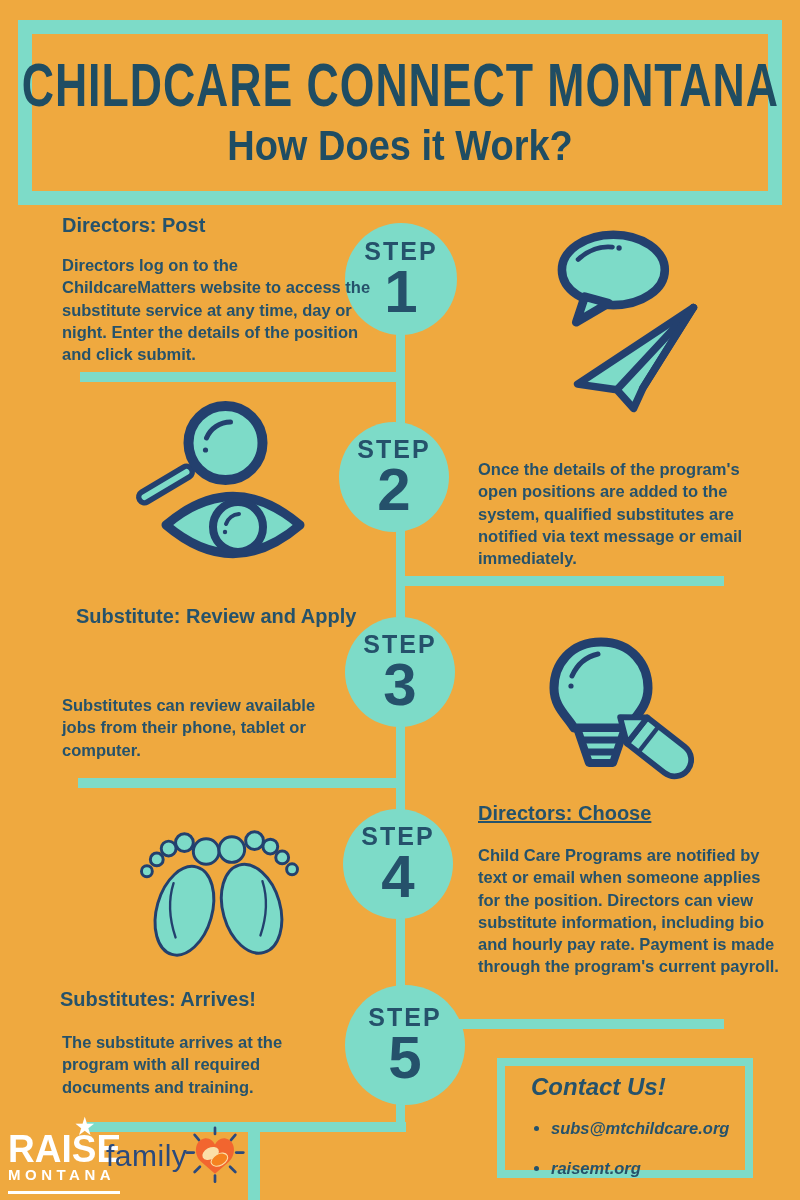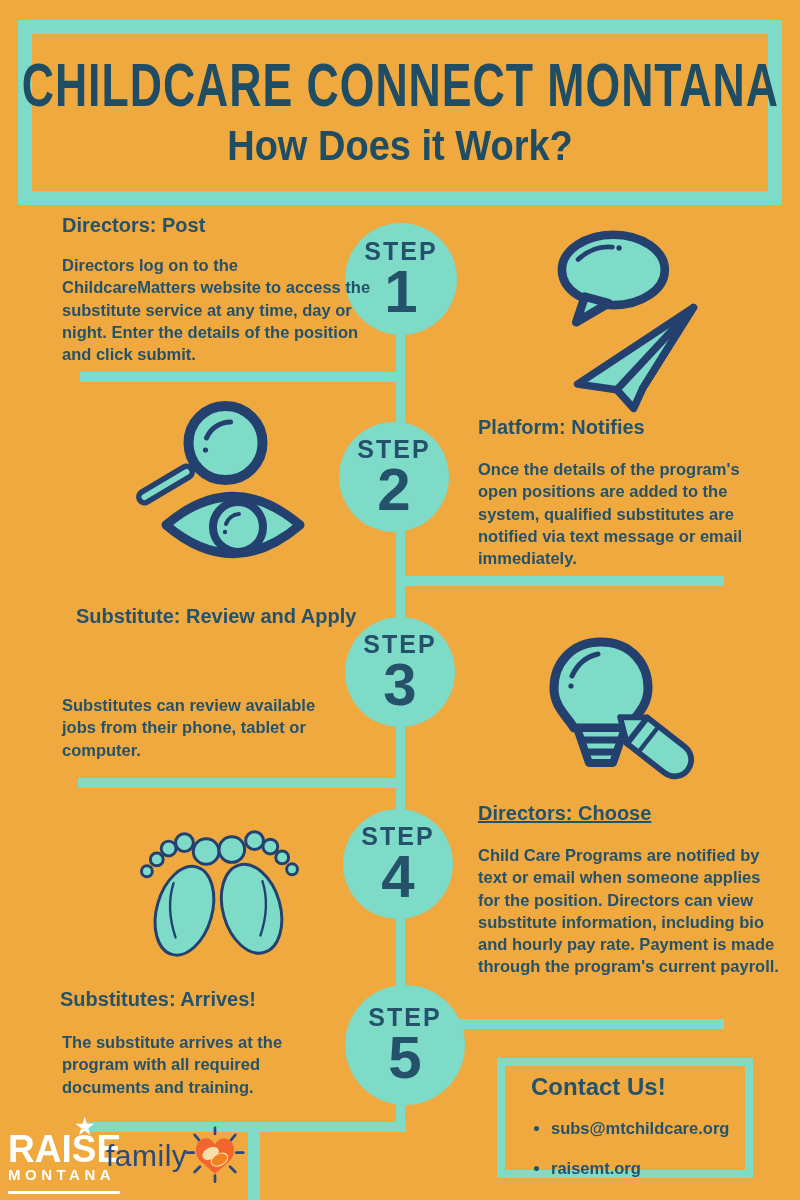--- a/index.html
+++ b/index.html
@@ -33,21 +33,21 @@
   .step-word{font-size:25px; font-weight:800; letter-spacing:2px; line-height:1;}
   .step-num{font-size:60px; font-weight:800; line-height:0.92;}
   
   .sec-heading{position:absolute; font-size:20px; font-weight:800; color:#25526B; line-height:1.35;}
   .sec-body{position:absolute; font-size:16.5px; font-weight:700; color:#25526B; line-height:1.35;}
   .icon{position:absolute;}
   .icon svg{display:block; width:100%; height:100%;}
   
   .contact-box{
     position:absolute; left:497px; top:1058px; width:256px; height:120px;
-    border:8px solid #7DDBC8; box-sizing:border-box; background:#EFA93F;
+    border:8px solid #7DDBC8; box-sizing:border-box; background:#EFA93F;font-style:italic;
   }
   .contact-title{margin:7px 0 0 26px; font-size:24px; font-weight:800; color:#25526B;}
   .contact-list{margin:3px 0 0 0; padding-left:46px; color:#25526B;}
   .contact-list li{font-size:16.5px; font-weight:800; line-height:1.45;margin-top:16px;}
   
   .raise-logo{position:absolute; left:8px; top:1130px; width:125px; color:#FFFFFF;}
   .raise-line1{position:relative; font-size:37px; font-weight:800; letter-spacing:0px; line-height:1; transform:scaleY(1.05);}
   .raise-star{position:absolute; left:66px; top:-14px; font-size:24px; color:#FFFFFF;}
   .raise-line2{font-size:15px; font-weight:800; letter-spacing:4.5px; line-height:1; }
   .raise-underline{width:112px; height:3px; background:#FFFFFF; margin-top:9px;}
@@ -132,21 +132,20 @@
   </div>
   <div class="icon" style="left:158px; top:482px; width:150px; height:85px;">
     <svg viewBox="0 0 150 85">
       <path d="M8 43 Q75 -14 142 43 Q75 100 8 43 Z" fill="#7DDBC8" stroke="#23406E" stroke-width="9" stroke-linejoin="round"></path>
       <circle cx="80" cy="45" r="25" fill="#7DDBC8" stroke="#23406E" stroke-width="8"></circle>
       <path d="M68 42 a15 15 0 0 1 13 -10" fill="none" stroke="#23406E" stroke-width="4" stroke-linecap="round"></path>
       <circle cx="67" cy="50" r="2.2" fill="#23406E"></circle>
     </svg>
   </div>
 
-  <div class="sec-heading" style="left:478px; top:414px;">Platform: Notifies</div>
   <div class="sec-body" style="left:478px; top:458px; width:295px;">Once the details of the program's open positions are added to the system, qualified substitutes are notified via text message or email immediately.</div>
 
   <div class="sec-heading" style="left:76px; top:603px; width:310px;">Substitute: Review and Apply</div>
   <div class="sec-body" style="left:62px; top:694px; width:290px;">Substitutes can review available jobs from their phone, tablet or computer.</div>
 
   <div class="icon" style="left:536px; top:636px; width:130px; height:132px;">
     <svg viewBox="0 0 130 132">
       <path d="M65 6 C96 6 112 29 112 52 C112 71 99 80 92 92 L38 92 C31 80 18 71 18 52 C18 29 34 6 65 6 Z" fill="#7DDBC8" stroke="#23406E" stroke-width="9" stroke-linejoin="round"></path>
       <polygon points="41,92 89,92 77,127 53,127" fill="#7DDBC8" stroke="#23406E" stroke-width="8" stroke-linejoin="round"></polygon>
       <line x1="44" y1="104" x2="86" y2="104" stroke="#23406E" stroke-width="7"></line>

